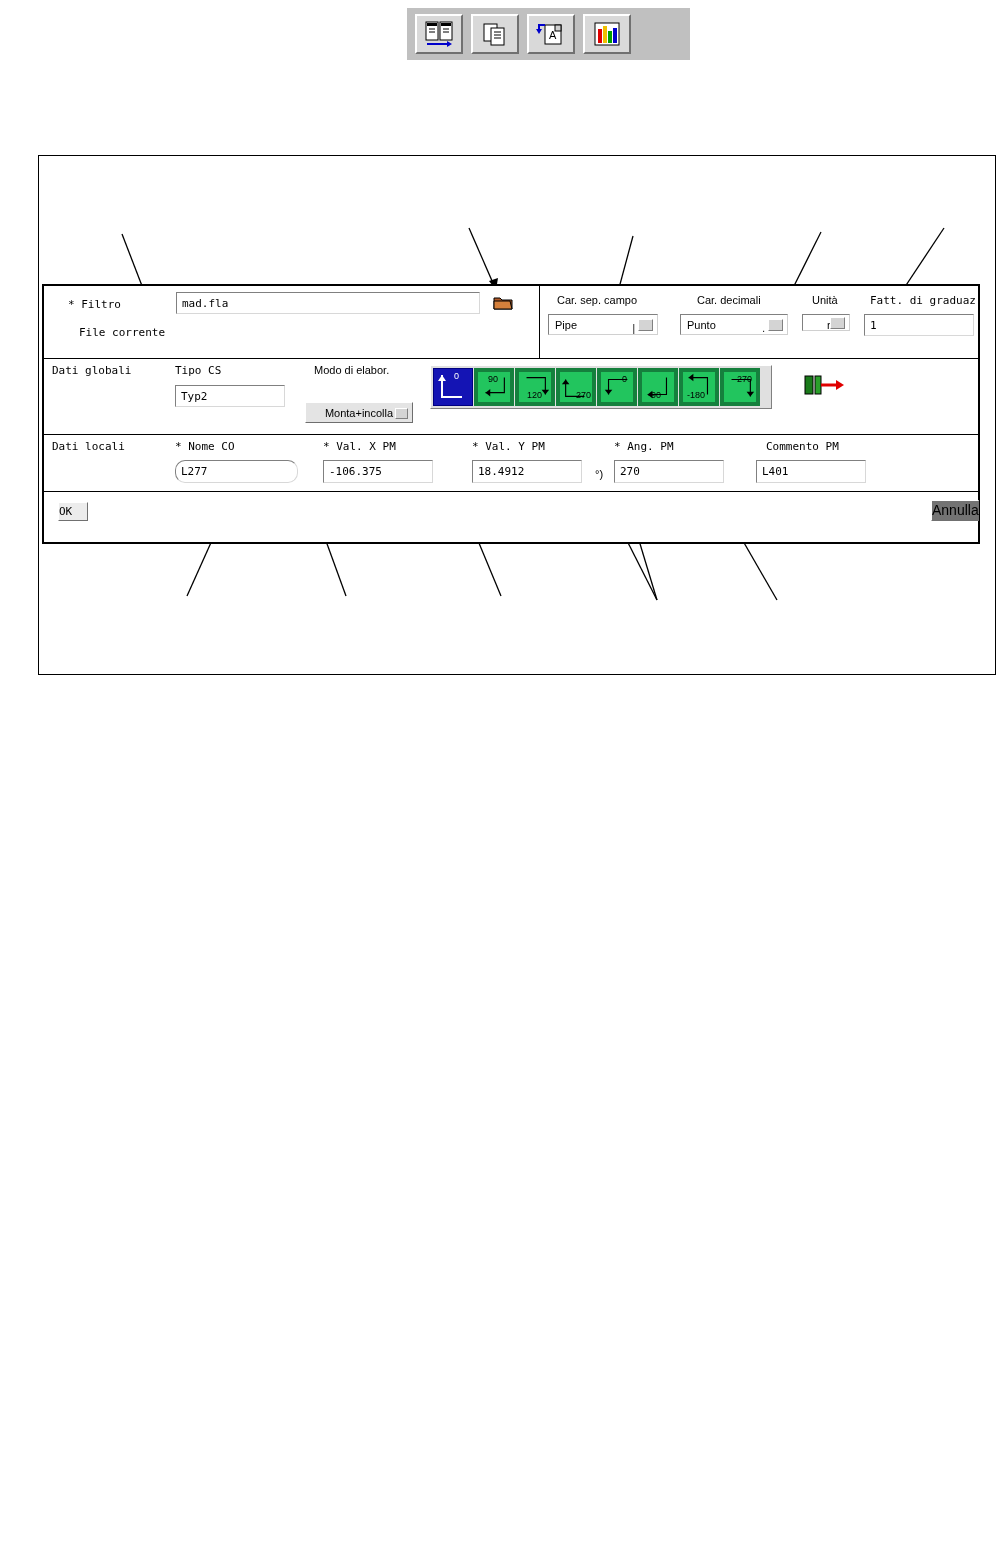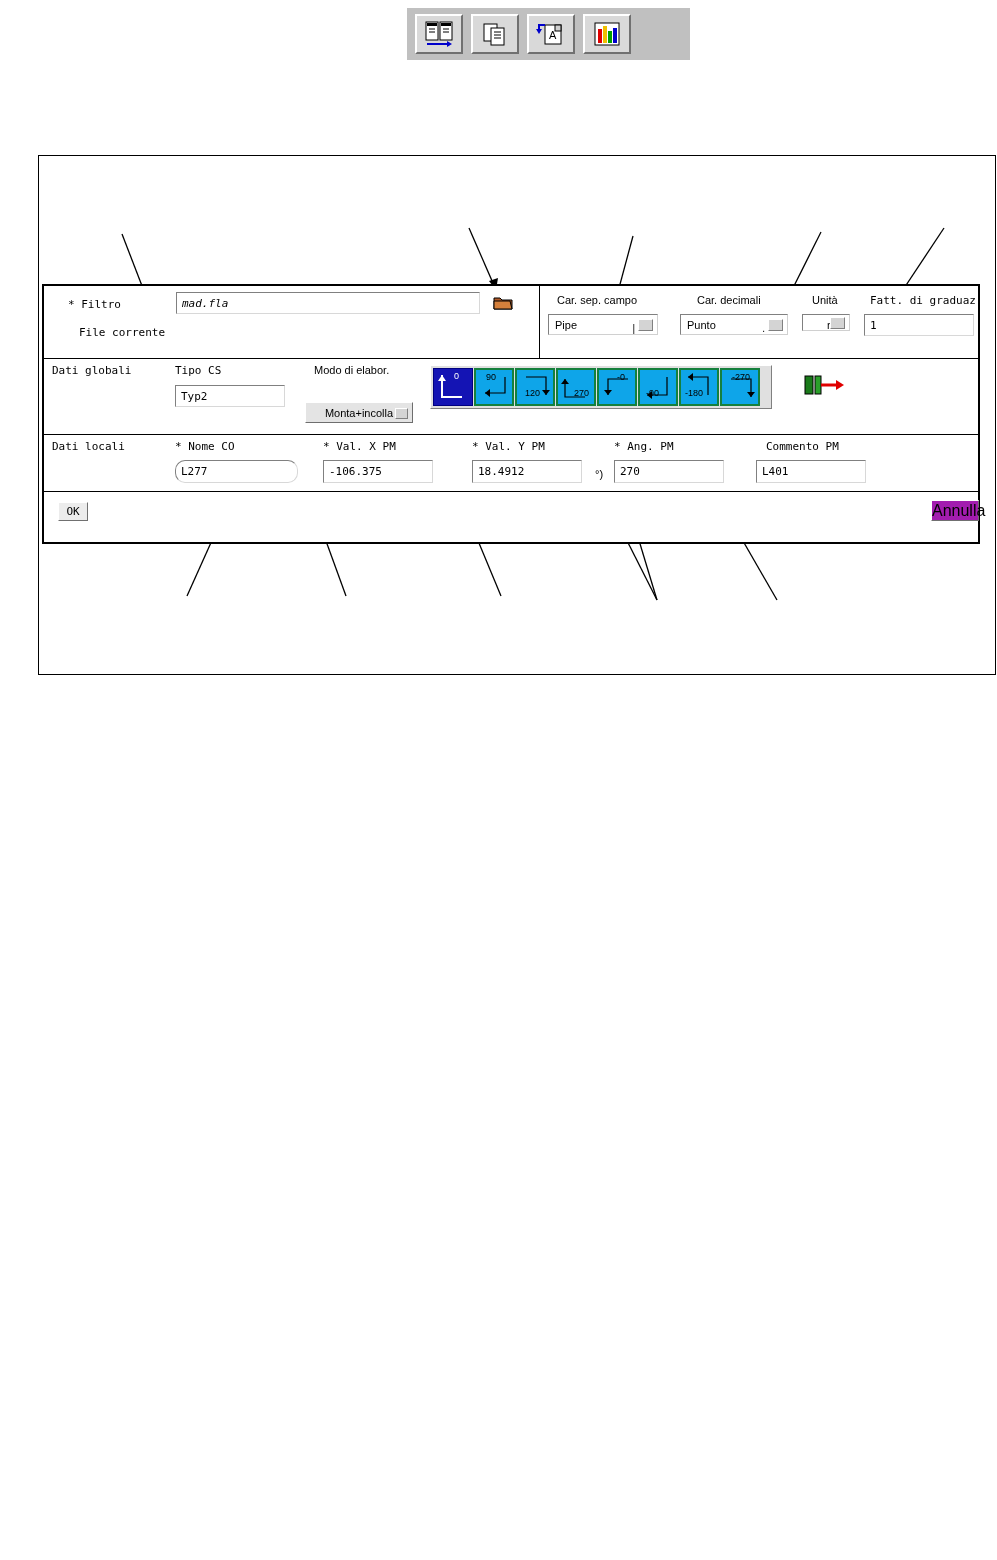--- a/index.html
+++ b/index.html
@@ -177,35 +177,34 @@
     height: 19px;
     background: #ececec;
     border-top: 1px solid #ffffff;
     border-left: 1px solid #ffffff;
     border-right: 1px solid #707070;
     border-bottom: 1px solid #707070;
     box-sizing: border-box;
     font-family: "DejaVu Sans Mono", monospace;
     font-size: 11px;
     line-height: 17px;
-    text-align: center;
   }
   .cancel-btn {
     position: absolute;
     left: 887px;
     top: 214px;
     width: 48px;
     height: 21px;
-    background: #a21caf;
+    background: #737373;
     border-top: 1px solid #ffffff;
     border-left: 1px solid #ffffff;
     border-right: 1px solid #707070;
     border-bottom: 1px solid #707070;
     box-sizing: border-box;
-    font-size: 16px;
+    font-size: 14px;
     line-height: 19px;
     text-align: center;
   }
 
   
   .orient-row {
     position: absolute;
     left: 386px;
     top: 79px;
     width: 342px;
@@ -217,22 +216,22 @@
     border-bottom: 1px solid #808080;
     box-sizing: border-box;
     display: flex;
     align-items: center;
     padding: 0 2px;
     gap: 1px;
   }
   .orient-cell {
     width: 40px;
     height: 38px;
-    background: #0ea5e9;
-    border: 2px solid #15803d;
+    background: #22c55e;
+    border: 4px solid #15803d;
     box-sizing: border-box;
     position: relative;
     display: flex;
     align-items: center;
     justify-content: center;
   }
   .orient-cell.selected {
     background: #1414b4;
     border: 1px solid #000080;
   }
@@ -351,21 +350,21 @@
 
   <div class="dialog">
 
     <div class="sep" style="top:72px;"></div>
     <div class="sep" style="top:148px;"></div>
     <div class="sep" style="top:205px;"></div>
 
     <div class="vsep" style="left:495px;top:0;height:72px;"></div>
 
     <div class="lbl" style="left:24px; top:12px;">* Filtro</div>
-    <div class="field" style="left:132px; top:6px; width:304px; height:22px;font-style:italic;">mad.fla</div>
+    <div class="field" style="left:132px; top:6px; width:304px; height:22px;">mad.fla</div>
 
     <div class="lbl" style="left:35px; top:40px;">File corrente</div>
 
     <div style="position:absolute;left:448px;top:6px;width:22px;height:20px;">
       <svg width="22" height="20" viewBox="0 0 22 20">
         <path d="M2 6 L8 6 L10 8 L20 8 L20 17 L2 17 Z" fill="#b05a28" stroke="#000" stroke-width="1"></path>
         <path d="M2 9 L18 9 L20 17 L2 17 Z" fill="#d4803c" stroke="#000" stroke-width="1"></path>
       </svg>
     </div>
 

